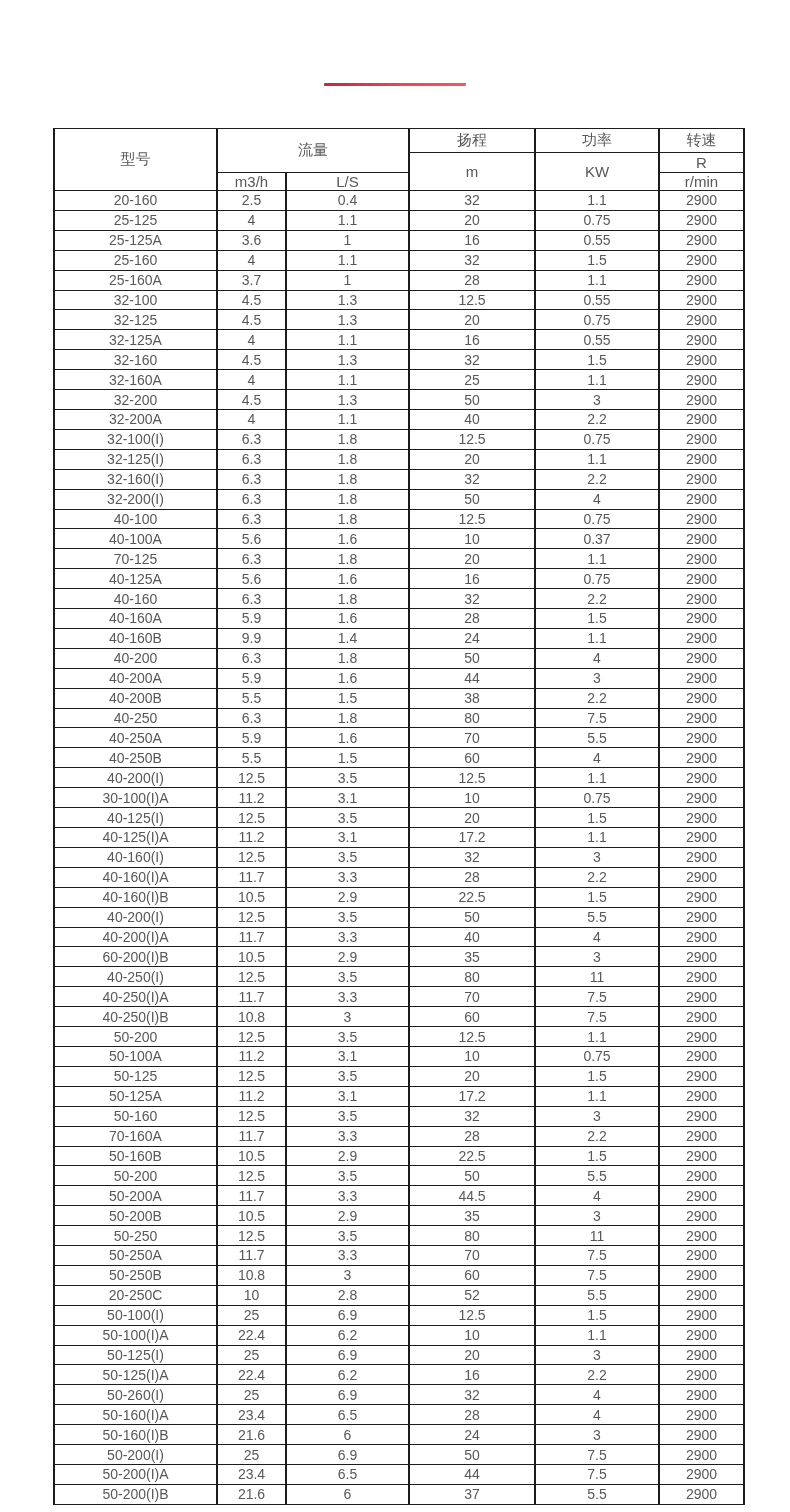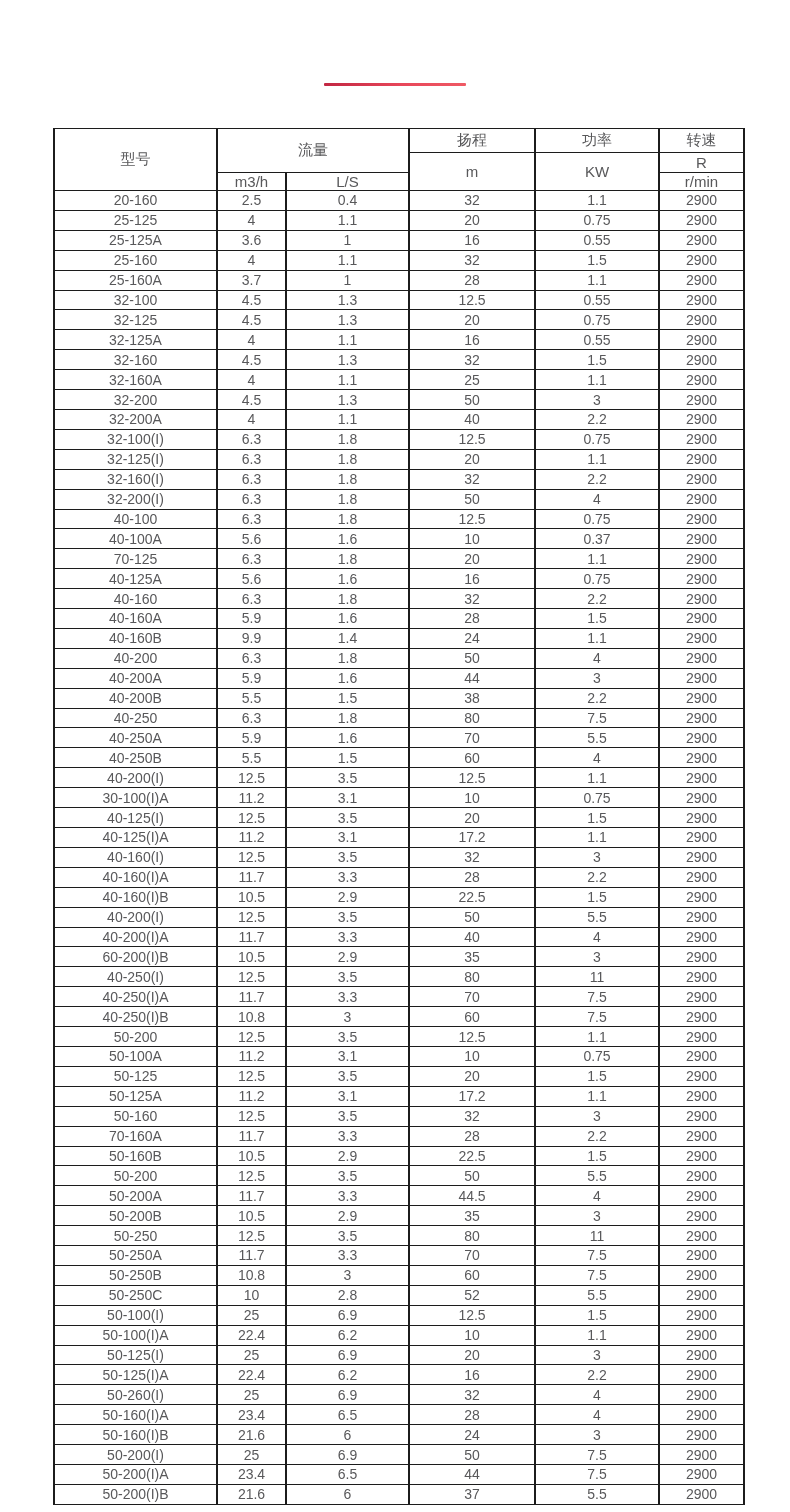--- a/index.html
+++ b/index.html
@@ -532,21 +532,21 @@
         </tr>
         <tr>
           <td>50-250B</td>
           <td>10.8</td>
           <td>3</td>
           <td>60</td>
           <td>7.5</td>
           <td>2900</td>
         </tr>
         <tr>
-          <td>50-250C</td>
+          <td>20-250C</td>
           <td>10</td>
           <td>2.8</td>
           <td>52</td>
           <td>5.5</td>
           <td>2900</td>
         </tr>
         <tr>
           <td>50-100(I)</td>
           <td>25</td>
           <td>6.9</td>

